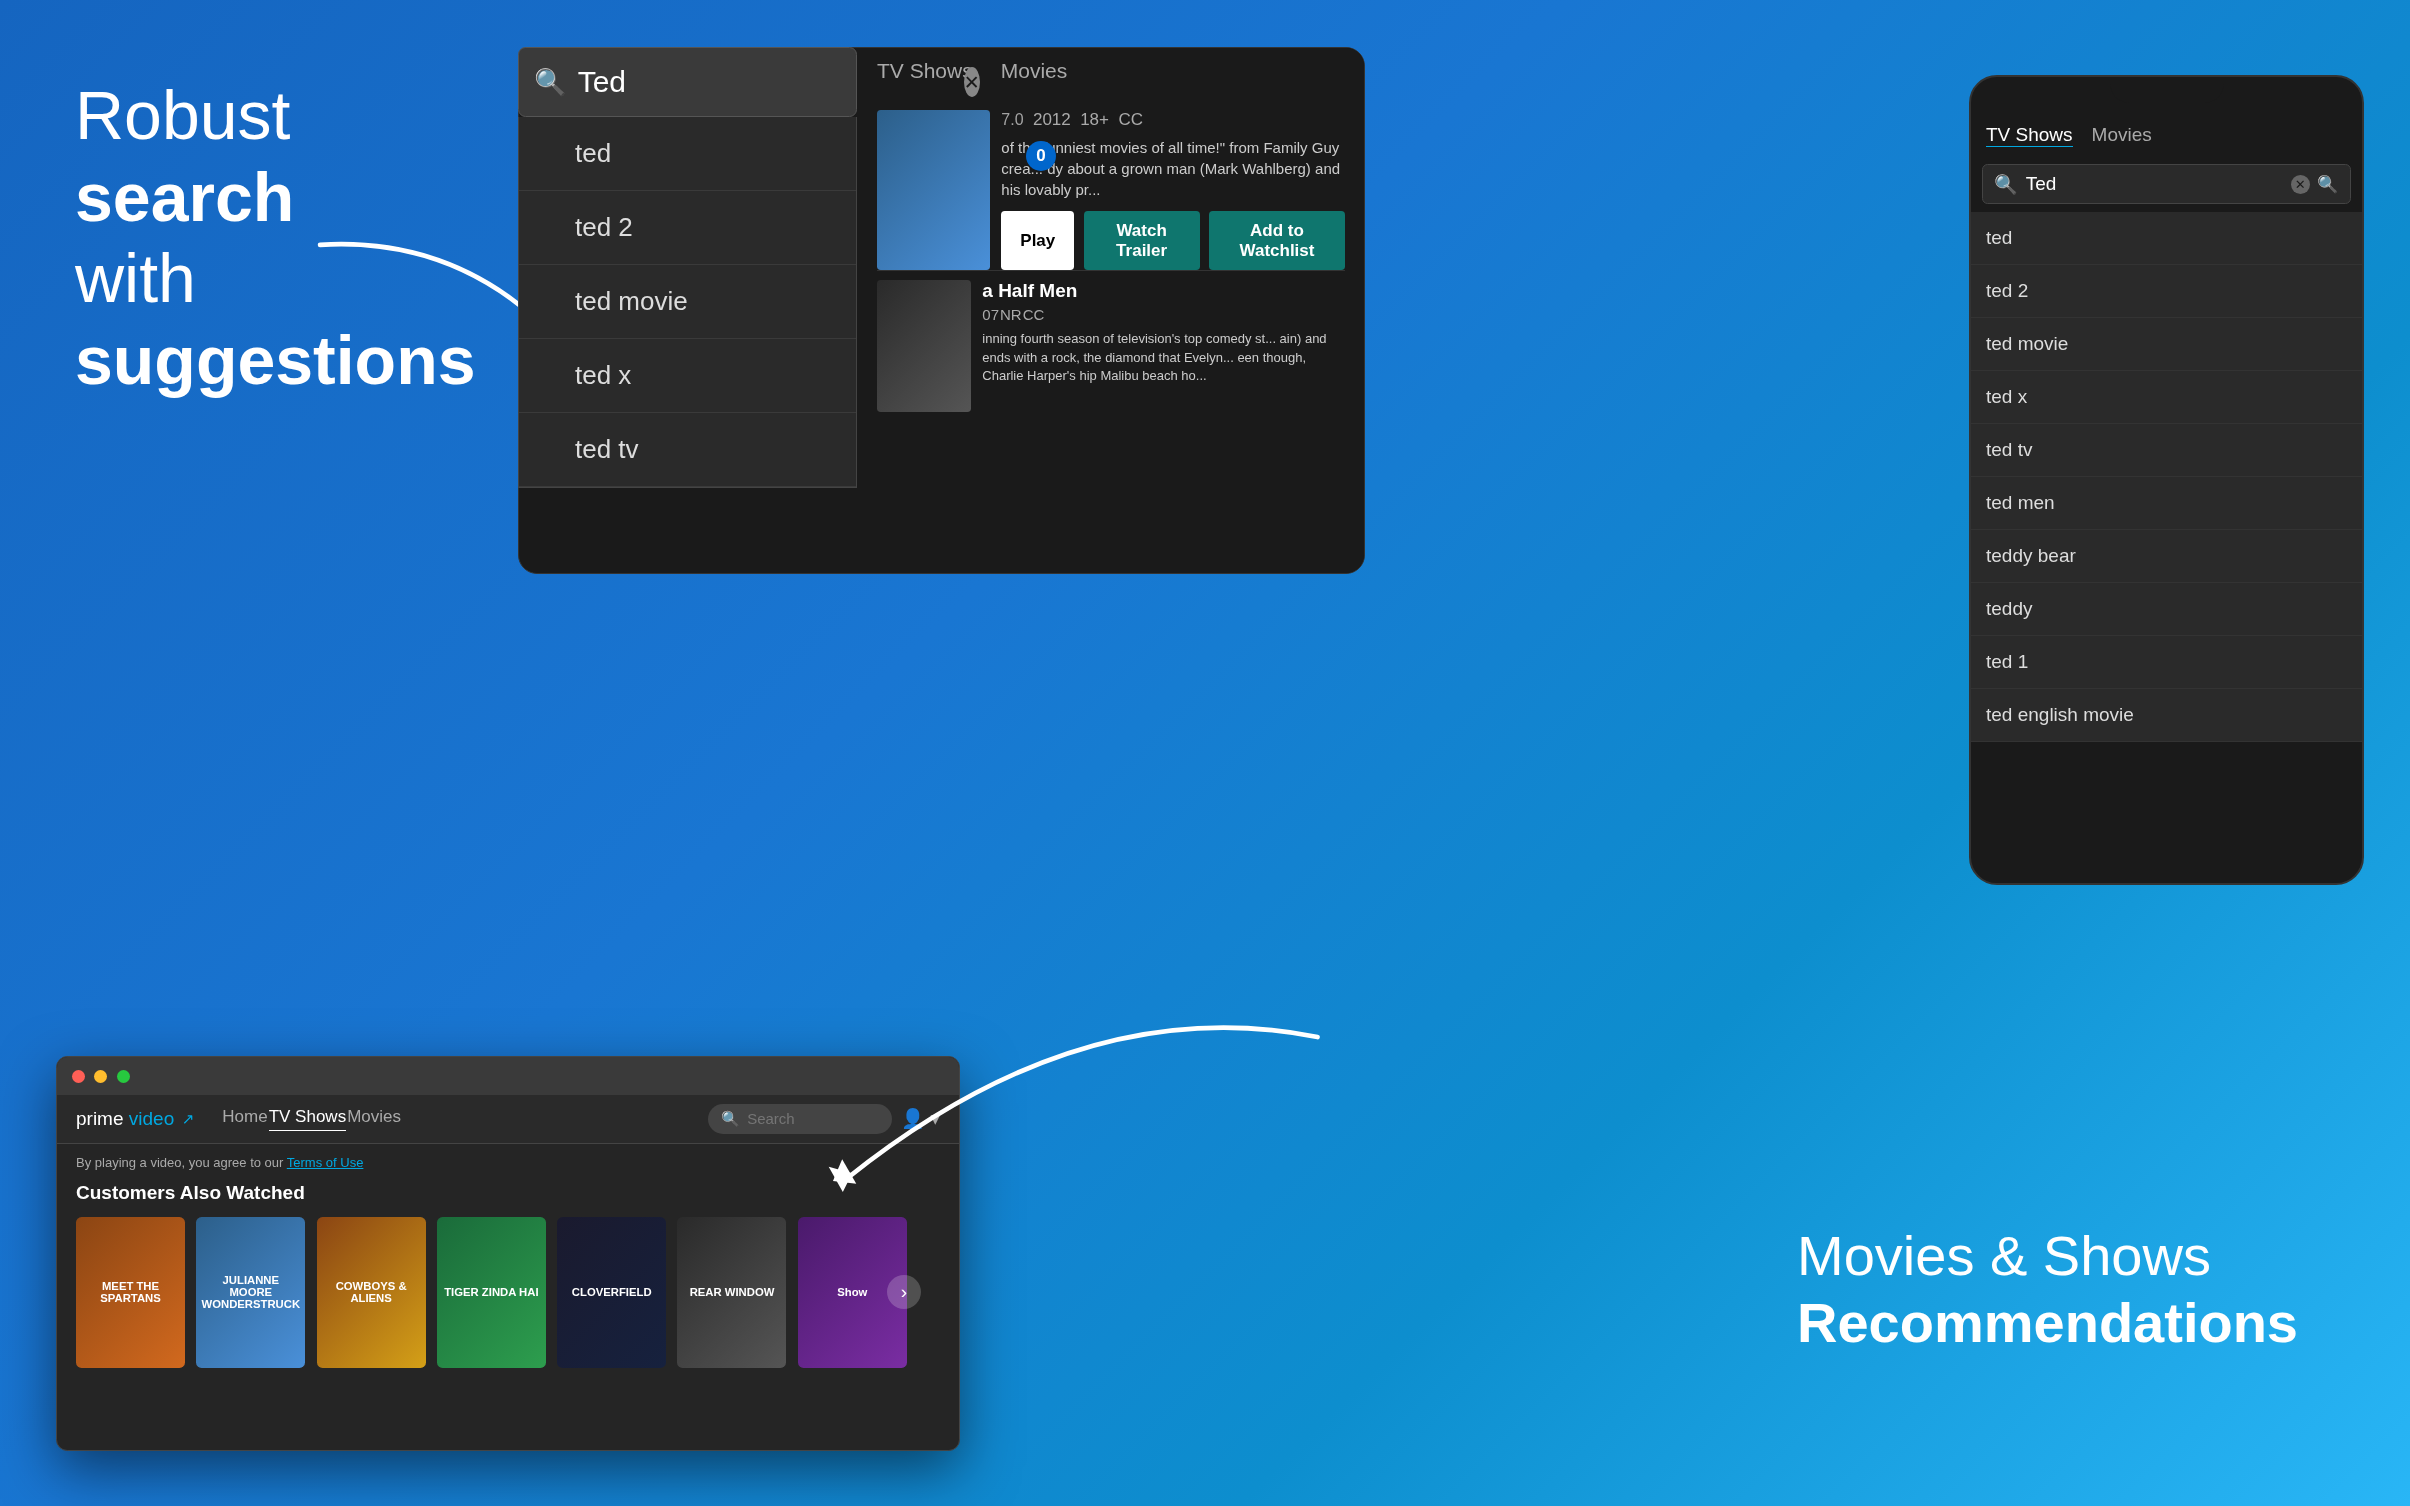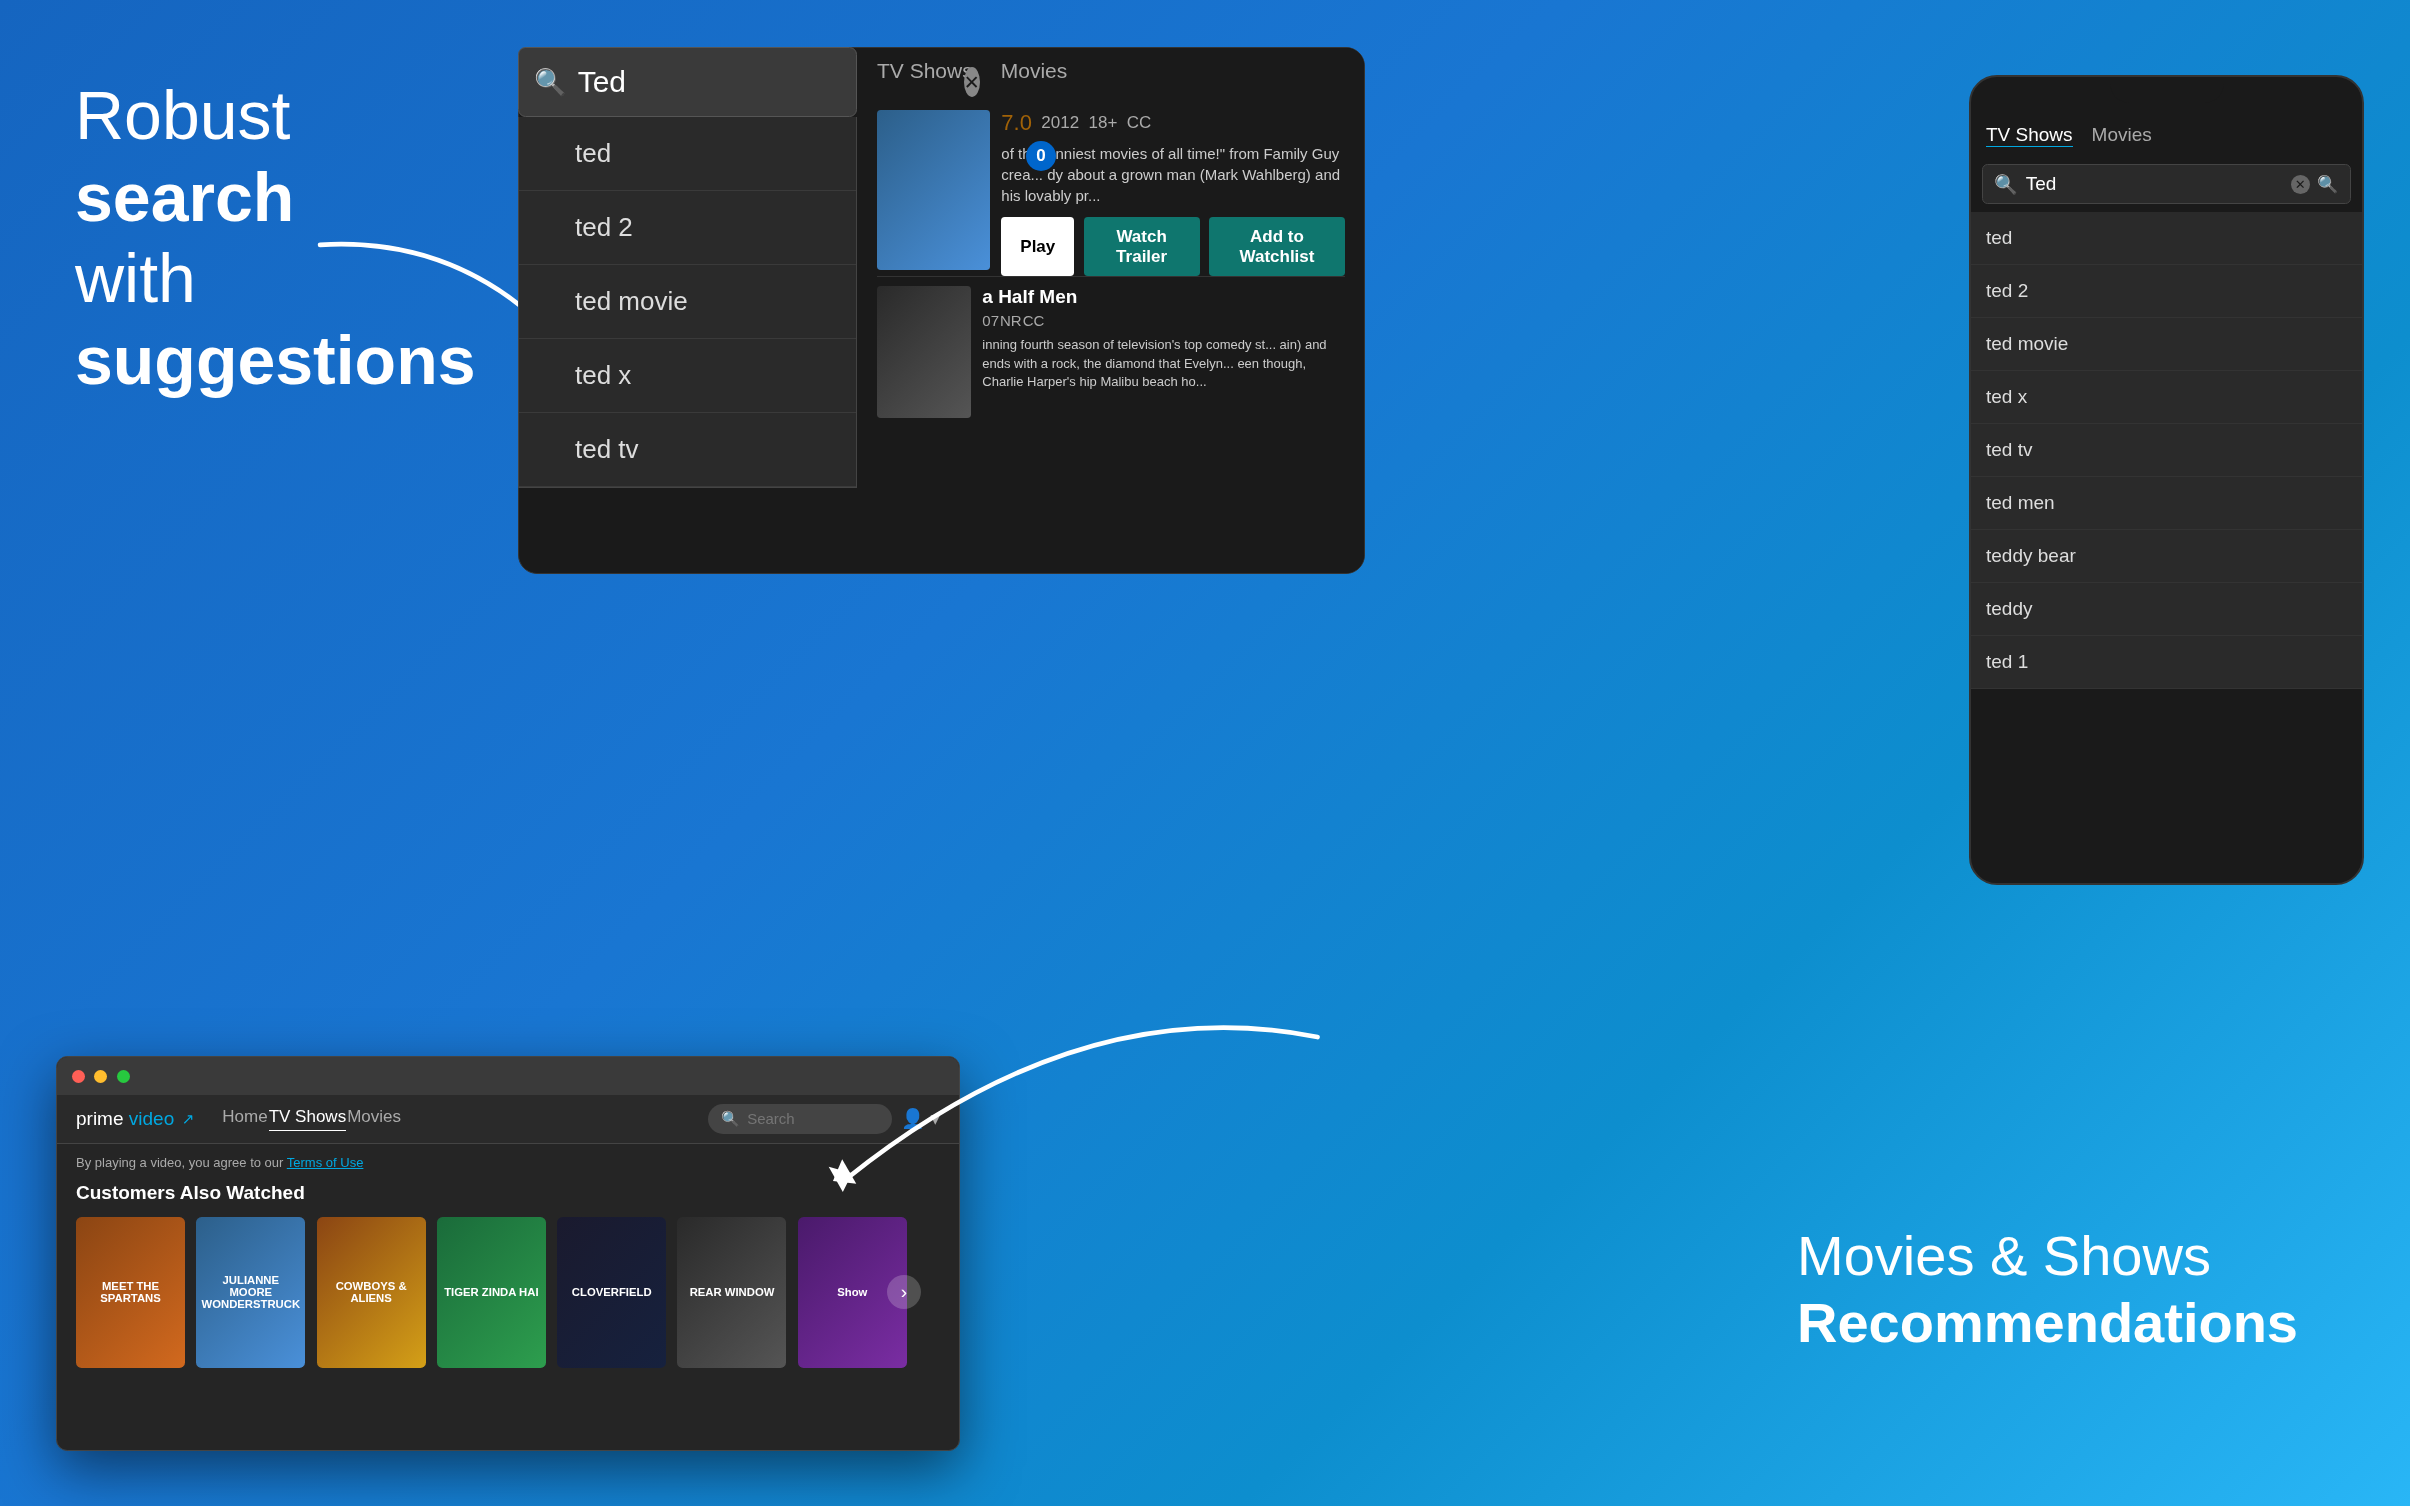--- a/index.html
+++ b/index.html
@@ -426,21 +426,21 @@
     <div class="tablet-nav">
       <span style="color:#aaa;font-size:21px;">TV Shows</span>
       <span style="color:#aaa;font-size:21px;">Movies</span>
     </div>
     <div class="tablet-content-body">
       <div style="display:flex;gap:11.3px;align-items:flex-start;">
 
         <div style="width:113px;height:160px;background:linear-gradient(135deg,#2c5f8a,#4a90d9);border-radius:3.8px;flex-shrink:0;"></div>
         <div style="flex:1;">
           <div style="display:flex;gap:9.4px;align-items:center;margin-bottom:7.5px;">
-            <span style="color:#a16207;font-size:22px;">7.0</span>
+            <span style="color:#a3a3a3;font-size:16px;">7.0</span>
             <span style="color:#aaa;font-size:17px;">2012</span>
             <span style="color:#aaa;font-size:17px;">18+</span>
             <span style="color:#aaa;font-size:17px;">CC</span>
           </div>
           <p style="font-size:15px;color:#ccc;line-height:1.4;">of the funniest movies of all time!" from Family Guy crea... dy about a grown man (Mark Wahlberg) and his lovably pr...</p>
           <div class="tablet-actions">
             <button class="tablet-btn btn-primary">Play</button>
             <button class="tablet-btn btn-secondary">Watch Trailer</button>
             <button class="tablet-btn btn-secondary">Add to Watchlist</button>
           </div>
@@ -503,20 +503,21 @@
     <div class="phone-dropdown">
       <div class="phone-dropdown-item">ted</div>
       <div class="phone-dropdown-item">ted 2</div>
       <div class="phone-dropdown-item">ted movie</div>
       <div class="phone-dropdown-item">ted x</div>
       <div class="phone-dropdown-item">ted tv</div>
       <div class="phone-dropdown-item">ted men</div>
       <div class="phone-dropdown-item">teddy bear</div>
       <div class="phone-dropdown-item">teddy</div>
       <div class="phone-dropdown-item">ted 1</div>
+      <div class="phone-dropdown-item">ted english movie</div>
     </div>
   </div>
 </div>
 
 <div class="mac-browser">
 
   <div class="mac-titlebar">
     <div class="mac-dot mac-dot-red"></div>
     <div class="mac-dot mac-dot-yellow"></div>
     <div class="mac-dot mac-dot-green"></div>

